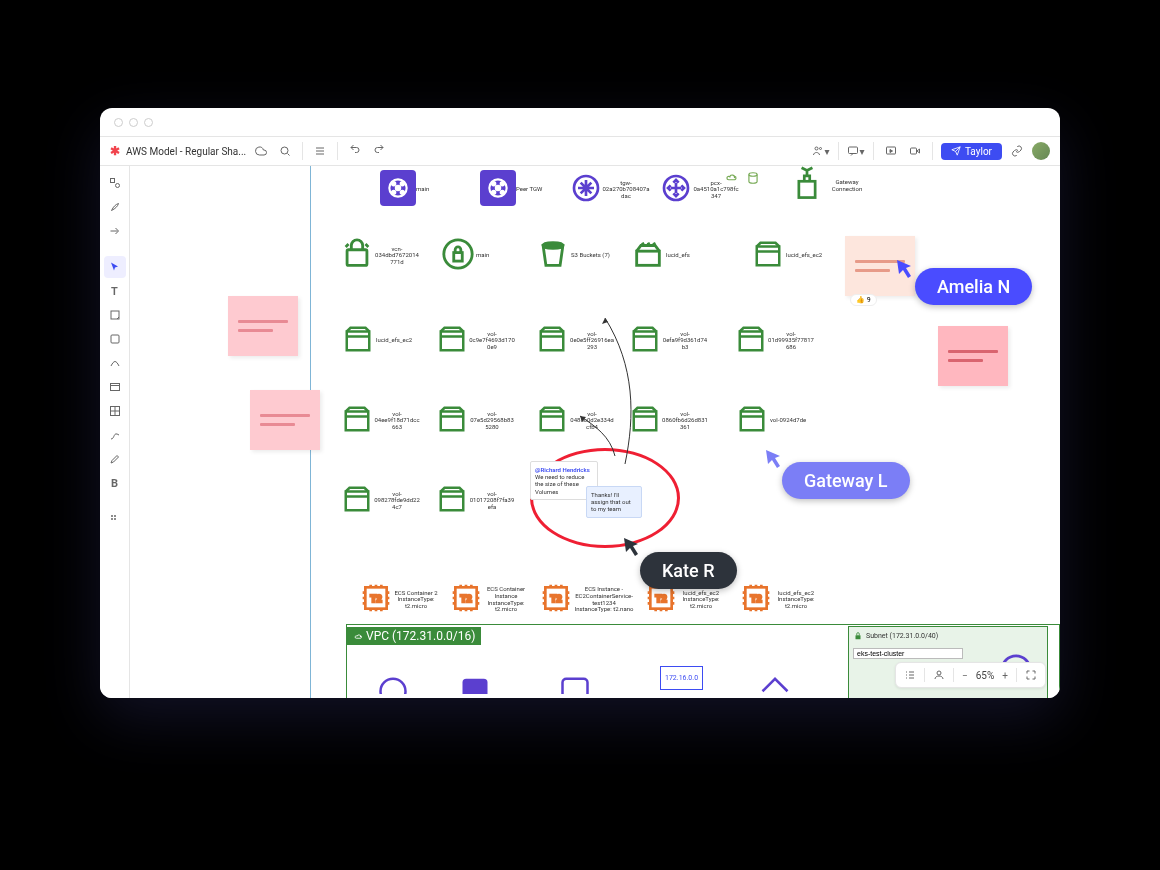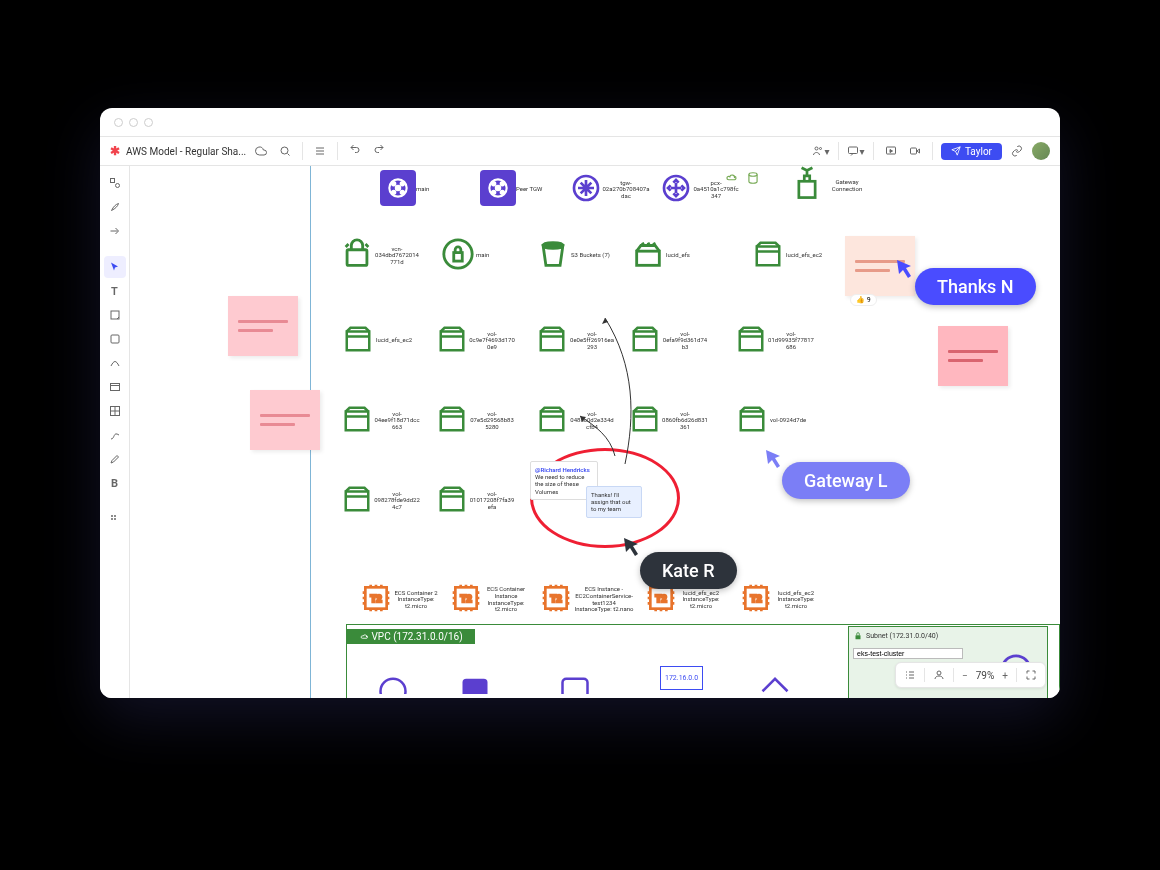--- a/index.html
+++ b/index.html
@@ -29,21 +29,21 @@
   .pink { background: #fecad0; } .pink .sticky-line { background: #e88a94; }
   .pink2 { background: #ffb7bf; } .pink2 .sticky-line { background: #d9646f; }
   .peach { background: #fde6dd; } .peach .sticky-line { background: #e79b89; }
   .reaction { position: absolute; font-size: 7px; background: #fff; border: 1px solid #eee; border-radius: 10px; padding: 1px 5px; display: flex; align-items: center; gap: 2px; }
   .annotation { position: absolute; width: 68px; background: #fff; border: 1px solid #ddd; padding: 4px; font-size: 6px; line-height: 1.2; color: #333; border-radius: 2px; }
   .annotation.blue { background: #e8f0ff; border-color: #c8d8f5; }
   .annotation .mention { color: #3d4cf2; font-weight: 600; }
   .circle-anno { position: absolute; border: 3px solid #ef1f33; border-radius: 50%; }
   .cursor-pill { position: absolute; display: inline-flex; align-items: center; gap: 4px; padding: 8px 22px; border-radius: 999px; color: #fff; font-size: 18px; font-weight: 500; box-shadow: 0 2px 6px rgba(0,0,0,0.25); white-space: nowrap; }
   .vpc-box { position: absolute; left: 216px; top: 458px; right: 0; height: 200px; border: 1px solid #3a8b3a; }
-  .vpc-header { background: #3a8b3a; color: #fff; font-size: 10px; padding: 2px 12px; display: inline-block; }
+  .vpc-header { background: #3a8b3a; color: #fff; font-size: 12px; padding: 2px 6px; display: inline-block; }
   .subnet-box { position: absolute; right: 12px; top: 460px; width: 200px; height: 130px; background: #e8f3e8; border: 1px solid #3a8b3a; padding: 4px; }
   .subnet-header { font-size: 7px; color: #333; display: flex; align-items: center; gap: 3px; }
   .subnet-input { width: 110px; font-size: 7px; padding: 1px 3px; margin-top: 4px; border: 1px solid #bbb; }
   .ip-badge { position: absolute; font-size: 7px; color: #3d4cf2; border: 1px solid #3d4cf2; padding: 7px 4px; background: #fff; }
   .zoombar { position: absolute; right: 14px; bottom: 10px; background: #fff; border: 1px solid #e5e5e5; border-radius: 6px; height: 26px; display: flex; align-items: center; gap: 8px; padding: 0 8px; font-size: 10px; color: #444; box-shadow: 0 1px 3px rgba(0,0,0,0.08); }
   .zoombar .zbtn { cursor: pointer; color: #666; display: inline-flex; }
   .small-icon-row { position: absolute; right: 300px; top: 5px; display: flex; gap: 8px; }
   .small-icon-row .si { width: 14px; height: 14px; color: #888; }
   .aws-logo { color: #f1444d; font-weight: 700; font-size: 12px; }
   .vline { position: absolute; left: 180px; top: 0; bottom: 0; width: 1px; background: #7fb5d6; }
@@ -582,39 +582,39 @@
           </span>
         <span style="width:1px;height:14px;background:#e5e5e5"></span>
         <span class="zbtn">
             <svg width="12" height="12" viewBox="0 0 24 24" fill="none" stroke="currentColor" stroke-width="2">
               <circle cx="12" cy="8" r="4"></circle>
               <path d="M4 20c0-4 4-6 8-6s8 2 8 6"></path>
             </svg>
           </span>
         <span style="width:1px;height:14px;background:#e5e5e5"></span>
         <span class="zbtn">−</span>
-        <span>79%</span>
+        <span>65%</span>
         <span class="zbtn">+</span>
         <span style="width:1px;height:14px;background:#e5e5e5"></span>
         <span class="zbtn">
             <svg width="12" height="12" viewBox="0 0 24 24" fill="none" stroke="currentColor" stroke-width="2">
               <path d="M4 9V4h5M20 9V4h-5M4 15v5h5M20 15v5h-5"></path>
             </svg>
           </span>
       </div>
 
     </div>
   </div>
 </div>
 
 <svg style="position:absolute;left:895px;top:258px" width="20" height="20">
     <path d="M2 2l14 6-5 2 5 8-3 2-5-8-4 4z" fill="#4a4cff"></path>
   </svg>
 <div class="cursor-pill" style="left:915px;top:268px;background:#4a4cff">
-    <span>Thanks N</span>
+    <span>Amelia N</span>
   </div>
 
 <svg style="position:absolute;left:764px;top:448px" width="20" height="20">
     <path d="M2 2l14 6-5 2 5 8-3 2-5-8-4 4z" fill="#7b7ef6"></path>
   </svg>
 <div class="cursor-pill" style="left:782px;top:462px;background:#7b7ef6">
     <span>Gateway L</span>
   </div>
 
 <svg style="position:absolute;left:622px;top:536px" width="20" height="20">

